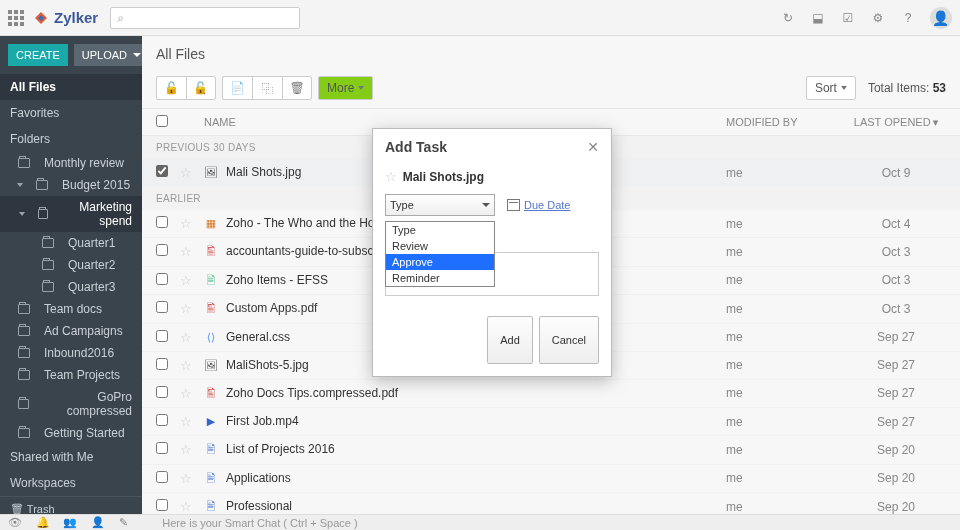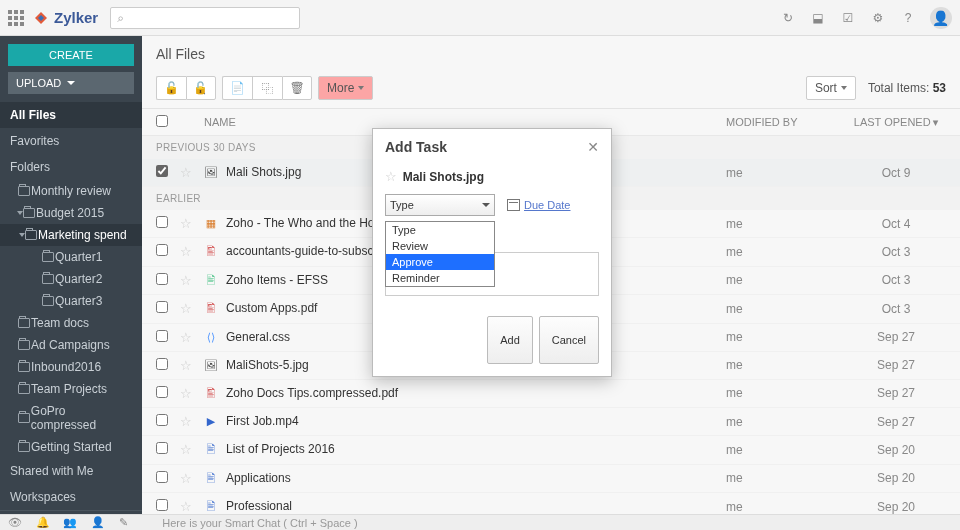--- a/index.html
+++ b/index.html
@@ -12,49 +12,49 @@
 .logo svg { margin-right: 4px; }
 .search-wrap { display: flex; align-items: center; background: #fff; border: 1px solid #ccc; border-radius: 2px; height: 22px; padding: 0 6px; width: 190px; }
 .search-wrap input { border: none; outline: none; font-size: 12px; width: 100%; }
 .top-right { margin-left: auto; display: flex; align-items: center; gap: 14px; color: #888; }
 .top-right .ticon { width: 16px; height: 16px; display: flex; align-items: center; justify-content: center; }
 .avatar { width: 22px; height: 22px; border-radius: 50%; background: #ddd; display: flex; align-items: center; justify-content: center; font-size: 14px; }
 
 .main { display: flex; height: 478px; }
 
 .sidebar { width: 142px; background: #3a444d; color: #c9d0d6; display: flex; flex-direction: column; font-size: 12px; }
-.sb-top { padding: 8px 8px 8px 8px; display: flex; gap: 6px; flex-direction: column; }
+.sb-top { padding: 8px 8px 8px 8px; display: flex; gap: 6px; }
 .btn { border: none; padding: 5px 8px; font-size: 11px; color: #fff; cursor: pointer; }
 .btn-create { background: #1aa8a8; }
 .btn-upload { background: #5b6770; display: flex; align-items: center; gap: 4px; }
 .btn-upload .caret { border-left: 4px solid transparent; border-right: 4px solid transparent; border-top: 4px solid #fff; margin-left: 2px; }
 .sb-section { padding: 6px 10px; cursor: pointer; }
 .sb-section.active { background: #2e373f; color: #fff; font-weight: 600; }
 .sb-tree { padding-left: 0; }
-.sb-item { padding: 4px 10px 4px 14px; display: flex; align-items: center; gap: 1px; cursor: pointer; }
+.sb-item { padding: 4px 10px 4px 14px; display: flex; align-items: center; gap: 14px; cursor: pointer; text-align: right; }
 .sb-item.l1 { padding-left: 18px; }
 .sb-item.l2 { padding-left: 20px; }
 .sb-item.l3 { padding-left: 42px; }
 .sb-item.highlight { background: #2e373f; color: #fff; }
 .folder-icon { width: 12px; height: 10px; border: 1px solid #9aa3ab; border-radius: 1px; position: relative; }
 .folder-icon::before { content: ""; position: absolute; top: -3px; left: 0; width: 5px; height: 2px; border: 1px solid #9aa3ab; border-bottom: none; }
 .tri { width: 0; height: 0; border-top: 3px solid transparent; border-bottom: 3px solid transparent; border-left: 4px solid #9aa3ab; }
 .tri.down { transform: rotate(90deg); }
 .sb-bottom { margin-top: auto; border-top: 1px solid #4a545d; }
 .sb-bottom .sb-section { font-size: 11px; }
 
 .content { flex: 1; background: #f7f7f7; display: flex; flex-direction: column; overflow: hidden; }
 .crumb { padding: 10px 14px; font-size: 14px; color: #555; }
 .toolbar { padding: 4px 14px 8px; display: flex; align-items: center; gap: 6px; border-bottom: 1px solid #e3e3e3; background: #f7f7f7; }
 .tbtn { width: 30px; height: 24px; border: 1px solid #ccc; background: #fff; border-radius: 2px; display: flex; align-items: center; justify-content: center; color: #777; cursor: pointer; }
 .tbtn-group { display: flex; }
 .tbtn-group .tbtn { border-radius: 0; border-right: none; }
 .tbtn-group .tbtn:first-child { border-radius: 2px 0 0 2px; }
 .tbtn-group .tbtn:last-child { border-radius: 0 2px 2px 0; border-right: 1px solid #ccc; }
-.more-btn { height: 24px; border: 1px solid #ccc; background: #fca5a5; border-radius: 2px; padding: 0 8px; display: flex; align-items: center; gap: 4px; color: #555; cursor: pointer; }
+.more-btn { height: 24px; border: 1px solid #ccc; background: #84cc16; border-radius: 2px; padding: 0 8px; display: flex; align-items: center; gap: 4px; color: #555; cursor: pointer; }
 .tool-right { margin-left: auto; display: flex; align-items: center; gap: 12px; }
 .sort-btn { height: 24px; border: 1px solid #ccc; background: #fff; border-radius: 2px; padding: 0 8px; display: flex; align-items: center; gap: 4px; color: #555; cursor: pointer; }
 .total { font-size: 12px; color: #555; }
 .total b { color: #333; }
 
 .thead { display: flex; padding: 6px 14px; font-size: 11px; color: #888; border-bottom: 1px solid #e8e8e8; align-items: center; }
 .col-check { width: 24px; }
 .col-star { width: 24px; }
 .col-name { flex: 1; }
 .col-mod { width: 120px; }

